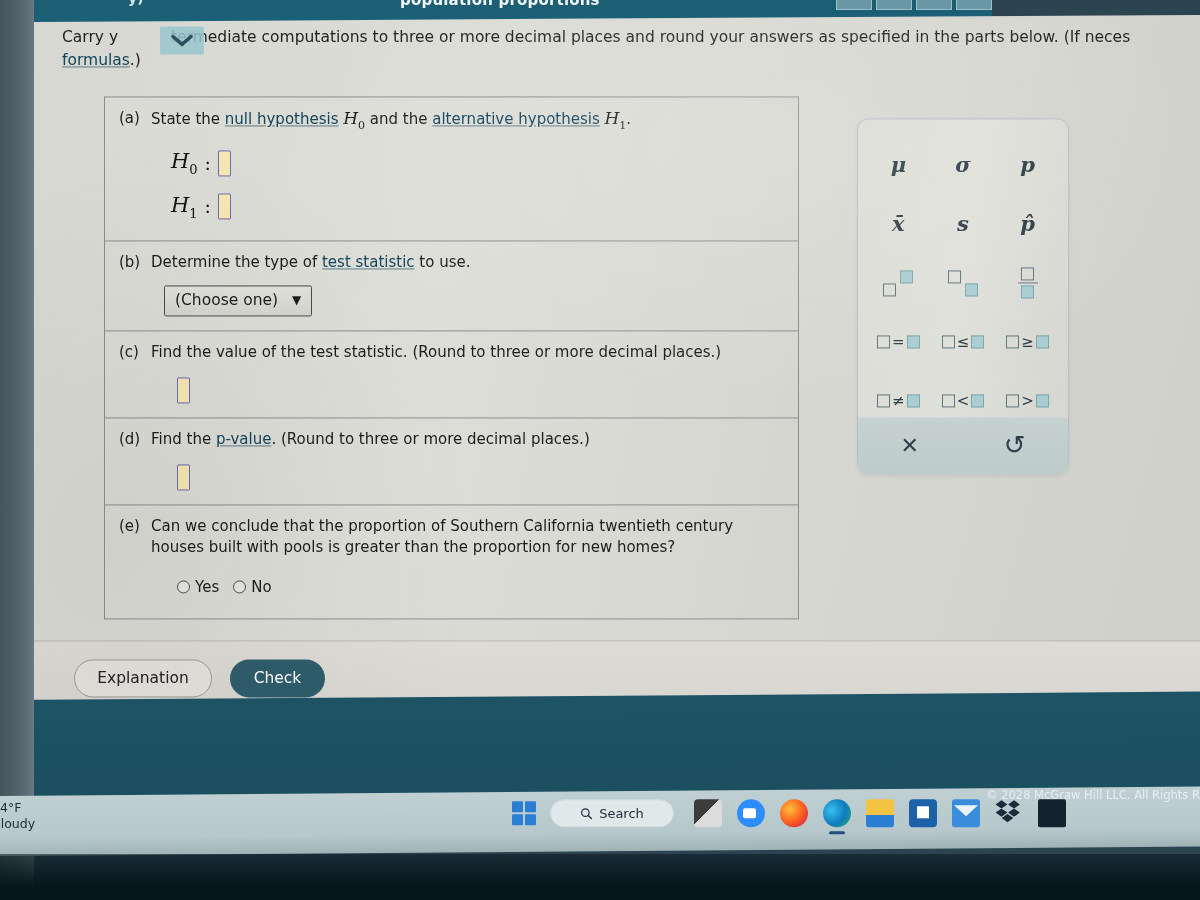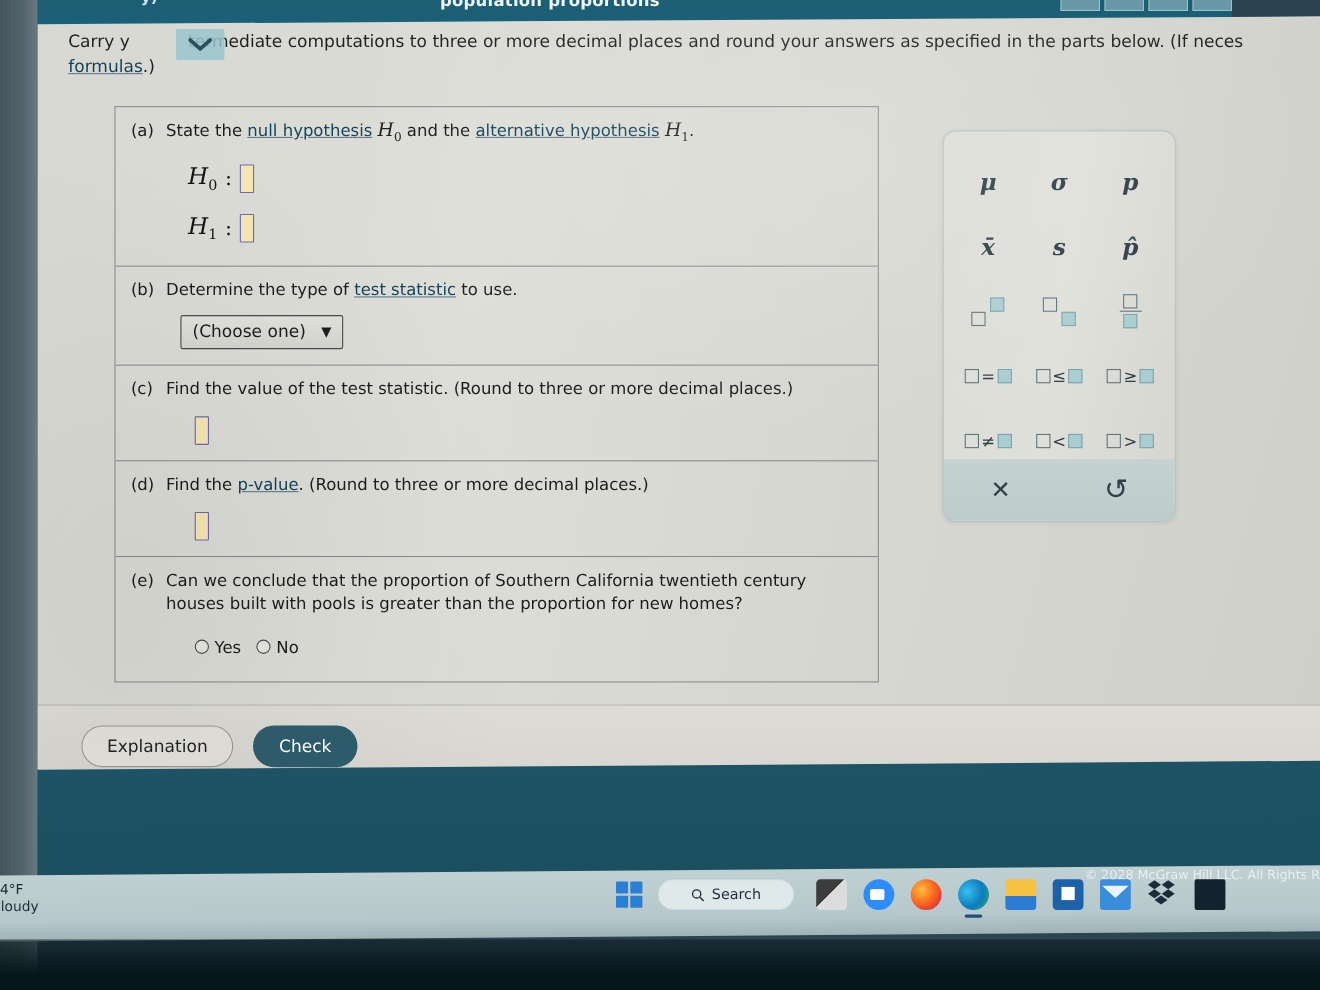--- a/index.html
+++ b/index.html
@@ -20,21 +20,21 @@
 
   
   .bezel-left {
     position: absolute; left: 0; top: 0; width: 34px; height: 900px;
     background: linear-gradient(to right, #46545c 0%, #55646c 60%, #6a7880 100%);
     z-index: 40;
   }
 
   
   .top-banner {
-    position: absolute; left: 0; top: 0; width: 1120px; height: 22px;
+    position: absolute; left: 0; top: 0; width: 992px; height: 22px;
     background: linear-gradient(to bottom, #1d5e73 0%, #1b5f75 60%, #1a6178 100%);
     overflow: hidden;
     z-index: 10;
   }
   .banner-title {
     position: absolute; left: 400px; top: -9px;
     color: #eef5f7; font-size: 15px; font-weight: bold;
     letter-spacing: .2px;
     filter: blur(.4px);
     white-space: nowrap;
@@ -241,21 +241,21 @@
     z-index: 44;
   }
   .tb-inner { transform: skewY(0.45deg); position: relative; width:100%; height:100%; }
 
   .weather {
     position: absolute; left: -8px; top: 9px;
     color: #1c2c33; font-size: 12.5px; line-height: 16px;
   }
   .tb-center {
     position: absolute; left: 512px; top: 8px;
-    display: flex; align-items: center; gap: 14px; margin-left: 48px;
+    display: flex; align-items: center; gap: 14px;
   }
   .start-btn {
     width: 24px; height: 24px;
     display: grid; grid-template-columns: 1fr 1fr; grid-template-rows: 1fr 1fr; gap: 2.5px;
   }
   .start-btn span { background: #2a7fd4; border-radius: 1px; }
   .search-pill {
     width: 124px; height: 28px; border-radius: 15px;
     background: #dfe9ea; border: 1px solid #cfdadc;
     display: flex; align-items: center; justify-content: center; gap: 6px;

